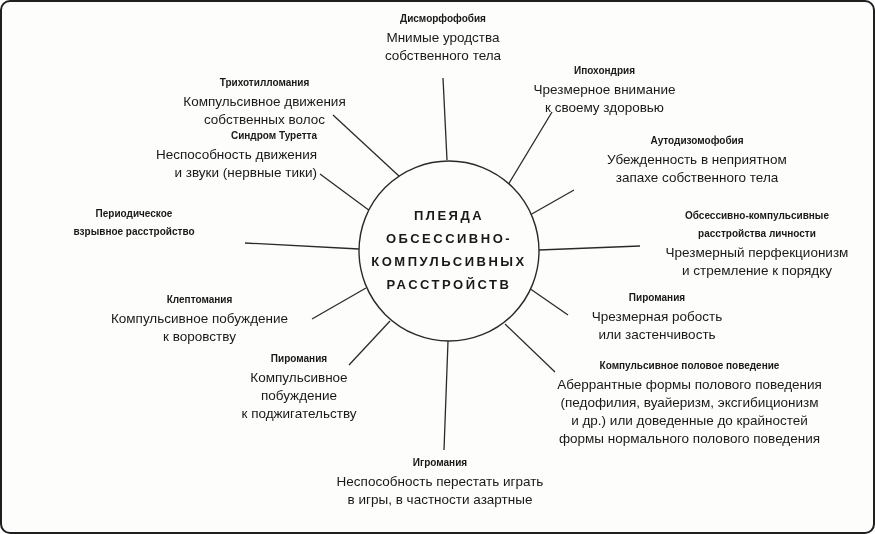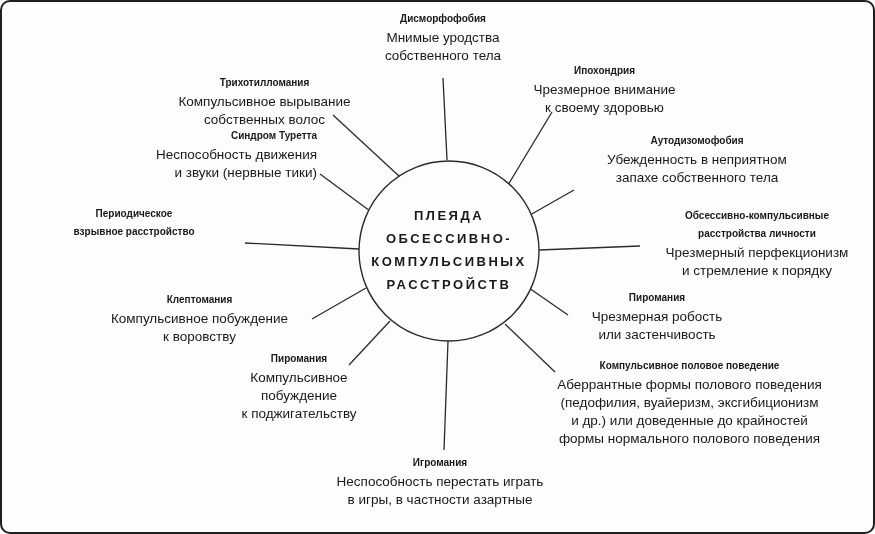--- a/index.html
+++ b/index.html
@@ -158,17 +158,17 @@
   </div>
 
   <div class="node n10">
     <div class="node-title">Синдром Туретта</div>
     <div class="node-desc">Неспособность движения
 и звуки (нервные тики)</div>
   </div>
 
   <div class="node n11">
     <div class="node-title">Трихотилломания</div>
-    <div class="node-desc">Компульсивное вырывание
+    <div class="node-desc">Компульсивное движения
 собственных волос</div>
   </div>
 
 </div>
 
 </body></html>

